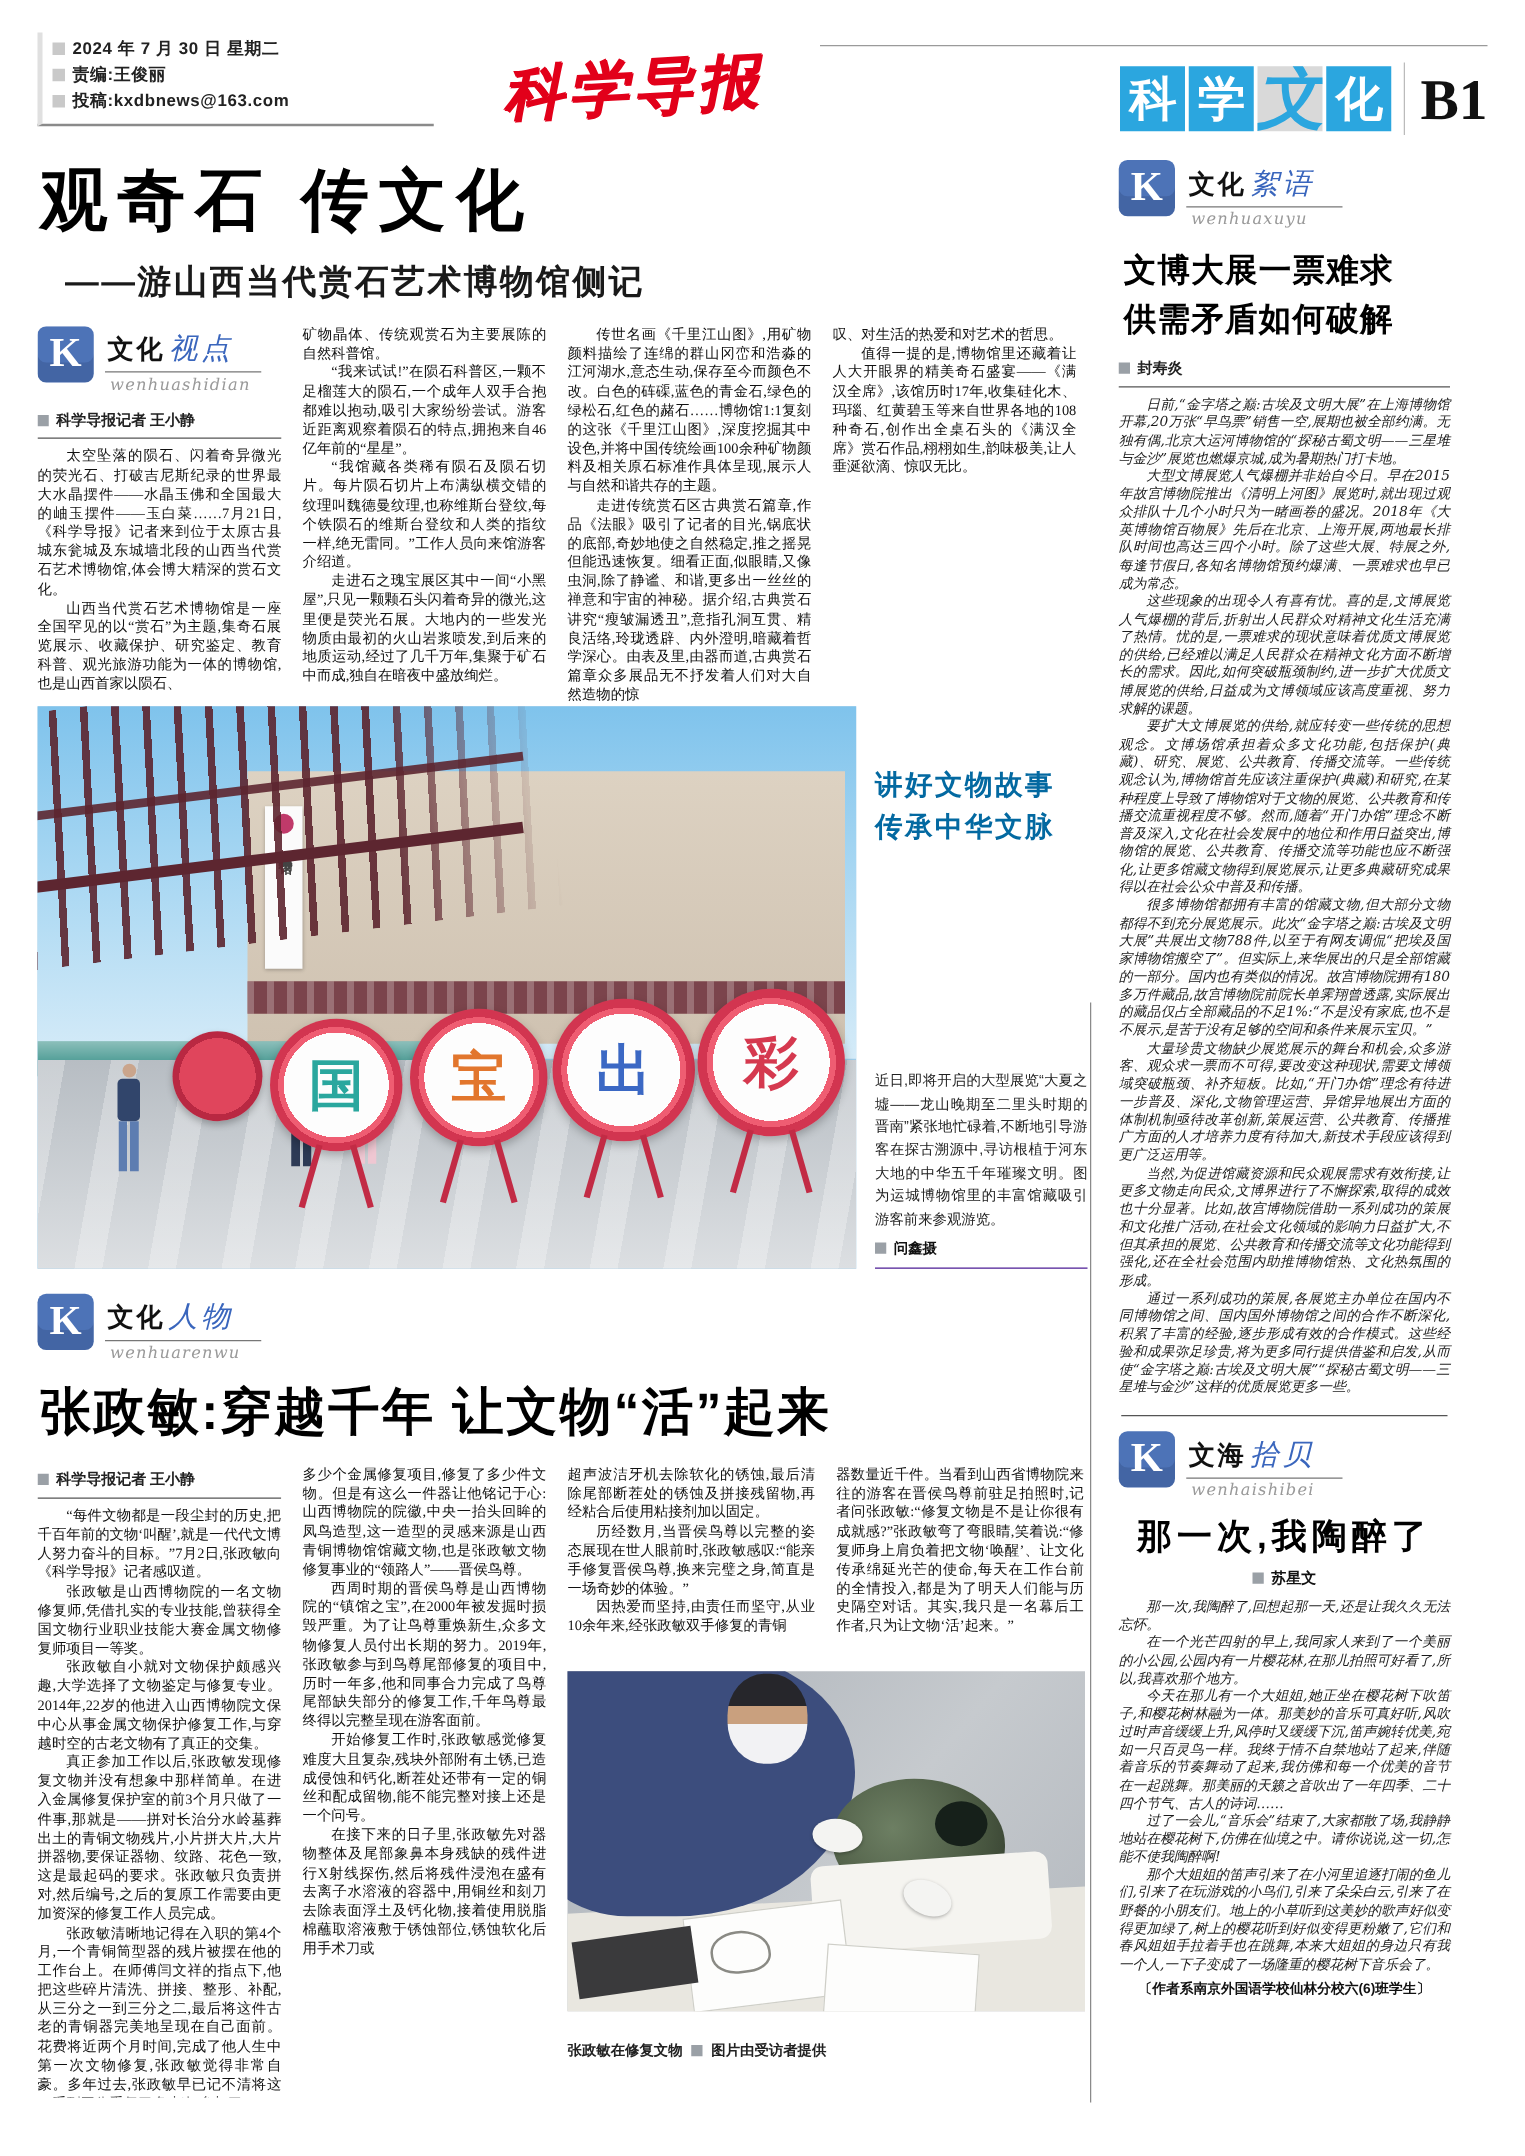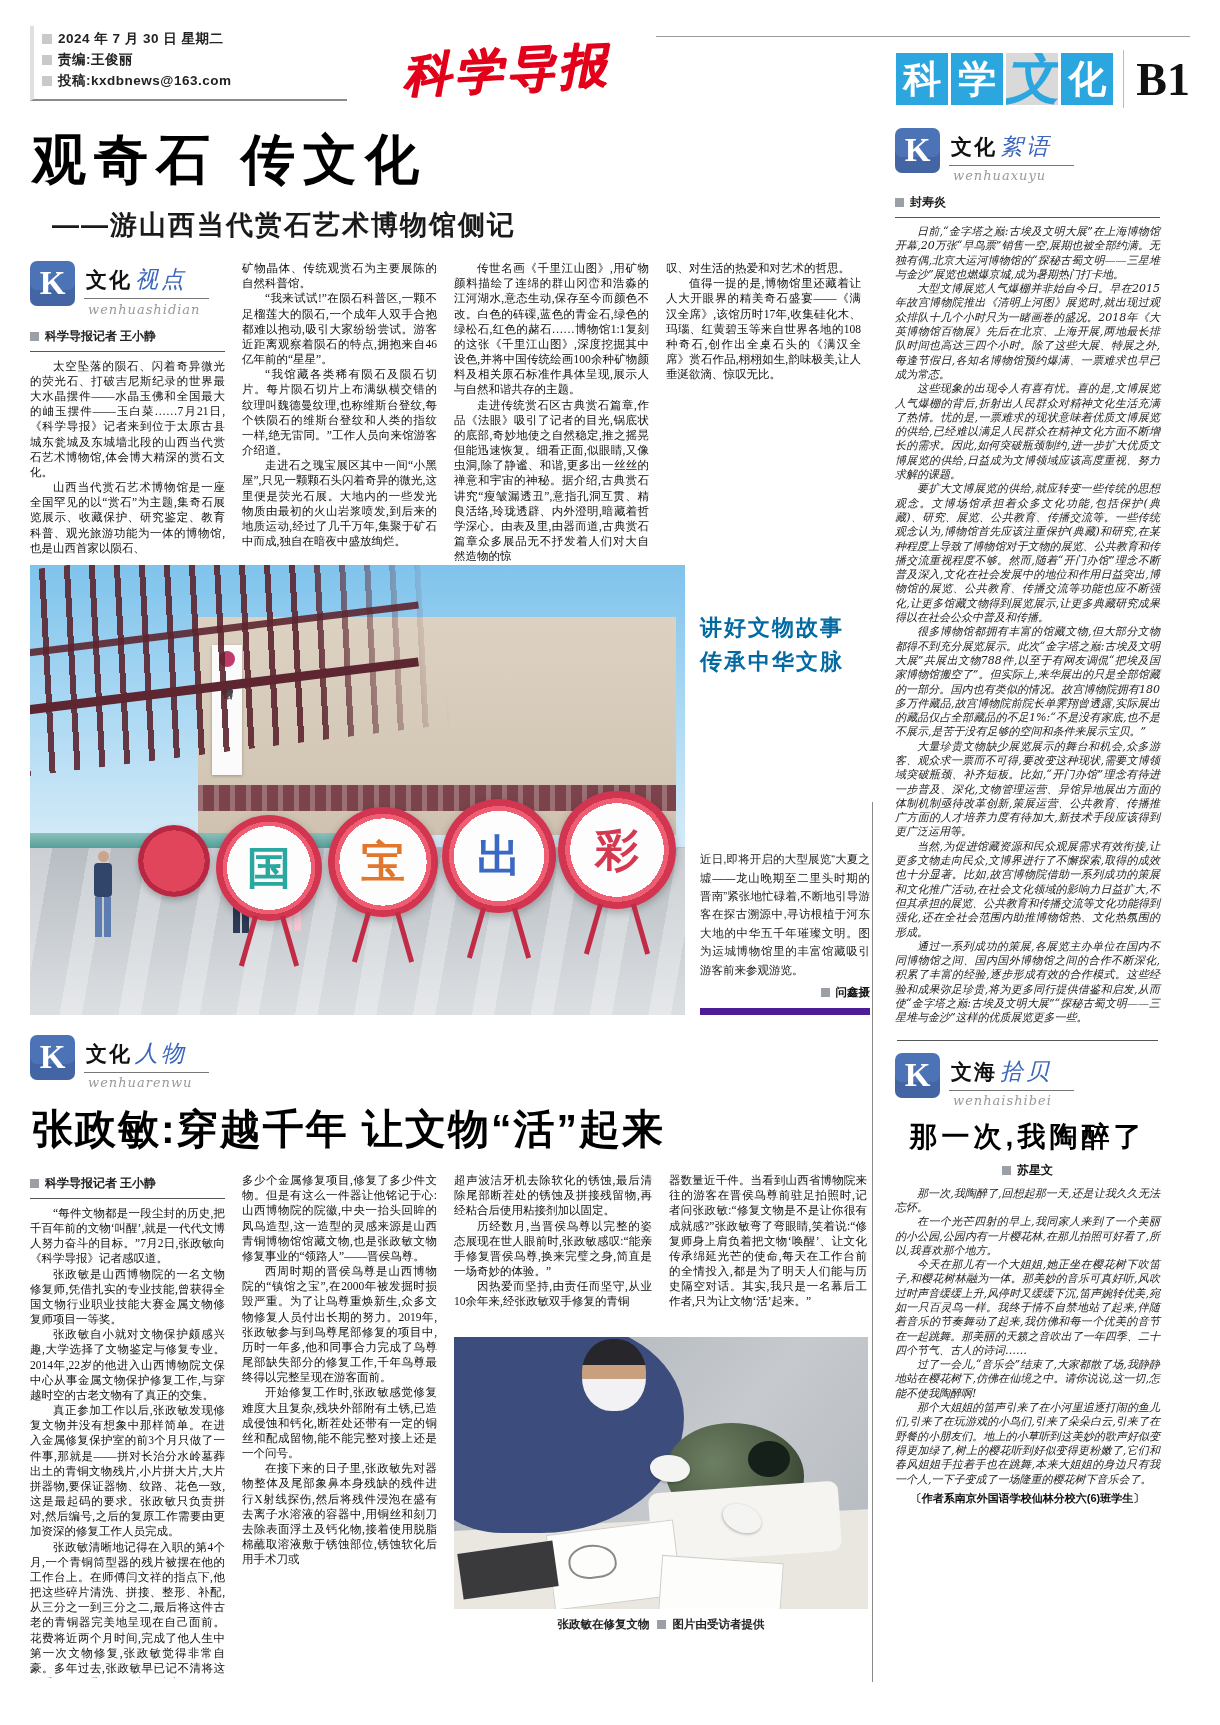--- a/index.html
+++ b/index.html
@@ -93,22 +93,22 @@
   .face span{font-size:44px;font-weight:900;font-family:"DejaVu Serif",serif}
   .legs2{position:relative;height:46px}
   .legs2::before,.legs2::after{content:"";position:absolute;top:-6px;width:5px;height:52px;background:#c22b45}
   .legs2::before{left:28%;transform:rotate(16deg)}
   .legs2::after{right:28%;transform:rotate(-16deg)}
   .drum-side{position:absolute;border-radius:50%;background:radial-gradient(circle,#e0455c 0 60%,#b92842 60% 100%);
         box-shadow:0 3px 6px rgba(0,0,0,.25)}
   .photo1-side{width:170px;display:flex;flex-direction:column}
   .p1-head{margin-top:46px;font-size:22px;font-weight:900;letter-spacing:2px;line-height:1.55;color:#0369a1}
   .p1-cap{margin-top:auto;font-size:11.5px;line-height:1.6;text-align:justify;font-weight:500;color:#222}
-  .p1-credit{display:flex;justify-content:flex-end;align-items:center;gap:6px;font-size:11.5px;
-        font-weight:600;margin-top:6px;border-bottom:7px solid #4c1d95;padding-bottom:8px}
+  .p1-credit{display:flex;justify-content:flex-start;align-items:center;gap:6px;font-size:11.5px;
+        font-weight:600;margin-top:6px;border-bottom:1px solid #4c1d95;padding-bottom:8px}
   
   .profile{margin-top:20px}
   .profile-title{font-size:41px;font-weight:900;letter-spacing:2px;color:#000;margin:12px 0 16px 2px}
   .pcol{height:505px;overflow:hidden}
   .col34{width:414px;flex:none}
   .dual{display:flex;gap:17px;height:158px;overflow:hidden}
   .dual .bcol{width:198px}
   .photo2{position:relative;width:414px;height:272px;margin-top:6px;overflow:hidden;
         background:linear-gradient(130deg,#aab0b7,#c6cace 55%,#b3b8be)}
   .p2-table{position:absolute;left:-20px;bottom:-30px;width:120%;height:120px;background:#e9e7e0;transform:rotate(-3deg)}
@@ -122,22 +122,22 @@
         background:radial-gradient(circle at 35% 40%,#6d7f63,#47553f 70%,#333d2e);
         border-radius:52% 58% 50% 55%}
   .p2-vessel::after{content:"";position:absolute;right:14px;top:18px;width:42px;height:36px;border-radius:50%;
         background:#16201a}
   .p2-cloth{position:absolute;left:196px;top:150px;width:190px;height:70px;background:#f5f4f0;border-radius:10px;
         transform:rotate(-4deg)}
   .p2-paper{position:absolute;background:#fdfdfc;border:1px solid #cfcfc8}
   .p2-sketch{position:absolute;left:18px;top:14px;width:44px;height:30px;border:2px solid #8a8a84;
         border-radius:60% 70% 50% 60%}
   .p2-tool{position:absolute;left:6px;bottom:16px;width:96px;height:46px;background:#3a3a3c;transform:rotate(-8deg)}
-  .p2-cap{display:flex;justify-content:center;align-items:center;gap:7px;font-size:11.5px;font-weight:700;
-        margin-top:8px;color:#222}
+  .p2-cap{display:flex;align-items:center;gap:7px;font-size:11.5px;font-weight:700;
+        margin-top:24px;color:#222}
   
   .r-title{font-size:26px;font-weight:900;line-height:1.5;letter-spacing:1px;margin:14px 0 8px 4px;color:#000}
   .kai p{margin:0;text-indent:2em;font-size:11px;line-height:1.3;text-align:justify;color:#1a1a1a;
         font-family:"DejaVu Serif",serif;font-style:italic}
   .divider{height:1px;background:#555;margin:14px 2px 12px}
   .l-title{font-size:28px;font-weight:900;text-align:center;letter-spacing:4px;margin:10px 0 6px;color:#000}
   .l-byline{display:flex;justify-content:center;align-items:center;gap:6px;font-size:12px;font-weight:700;
         margin-bottom:8px}
   .l-note{font-size:11px;font-weight:700;text-align:center;margin-top:4px;font-family:"Liberation Sans",sans-serif}
 </style>
@@ -359,20 +359,24 @@
         <div class="kicker">
           <div class="kbadge">K</div>
           <div class="ktext">
             <div class="ktop">
                 <span class="kcn">文化</span>
                 <span class="kscript">絮语</span>
               </div>
             <div class="kpinyin">wenhuaxuyu</div>
           </div>
         </div>
+        <h3 class="r-title">
+          <div>文博大展一票难求</div>
+          <div>供需矛盾如何破解</div>
+        </h3>
         <div class="byline">
             <span class="sq"></span>
             <span>封寿炎</span>
           </div>
         <div class="kai">
           <p>日前,“金字塔之巅:古埃及文明大展”在上海博物馆开幕,20万张“早鸟票”销售一空,展期也被全部约满。无独有偶,北京大运河博物馆的“探秘古蜀文明——三星堆与金沙”展览也燃爆京城,成为暑期热门打卡地。</p>
           <p>大型文博展览人气爆棚并非始自今日。早在2015年故宫博物院推出《清明上河图》展览时,就出现过观众排队十几个小时只为一睹画卷的盛况。2018年《大英博物馆百物展》先后在北京、上海开展,两地最长排队时间也高达三四个小时。除了这些大展、特展之外,每逢节假日,各知名博物馆预约爆满、一票难求也早已成为常态。</p>
           <p>这些现象的出现令人有喜有忧。喜的是,文博展览人气爆棚的背后,折射出人民群众对精神文化生活充满了热情。忧的是,一票难求的现状意味着优质文博展览的供给,已经难以满足人民群众在精神文化方面不断增长的需求。因此,如何突破瓶颈制约,进一步扩大优质文博展览的供给,日益成为文博领域应该高度重视、努力求解的课题。</p>
           <p>要扩大文博展览的供给,就应转变一些传统的思想观念。文博场馆承担着众多文化功能,包括保护(典藏)、研究、展览、公共教育、传播交流等。一些传统观念认为,博物馆首先应该注重保护(典藏)和研究,在某种程度上导致了博物馆对于文物的展览、公共教育和传播交流重视程度不够。然而,随着“开门办馆”理念不断普及深入,文化在社会发展中的地位和作用日益突出,博物馆的展览、公共教育、传播交流等功能也应不断强化,让更多馆藏文物得到展览展示,让更多典藏研究成果得以在社会公众中普及和传播。</p>
           <p>很多博物馆都拥有丰富的馆藏文物,但大部分文物都得不到充分展览展示。此次“金字塔之巅:古埃及文明大展”共展出文物788件,以至于有网友调侃“把埃及国家博物馆搬空了”。但实际上,来华展出的只是全部馆藏的一部分。国内也有类似的情况。故宫博物院拥有180多万件藏品,故宫博物院前院长单霁翔曾透露,实际展出的藏品仅占全部藏品的不足1%:“不是没有家底,也不是不展示,是苦于没有足够的空间和条件来展示宝贝。”</p>

